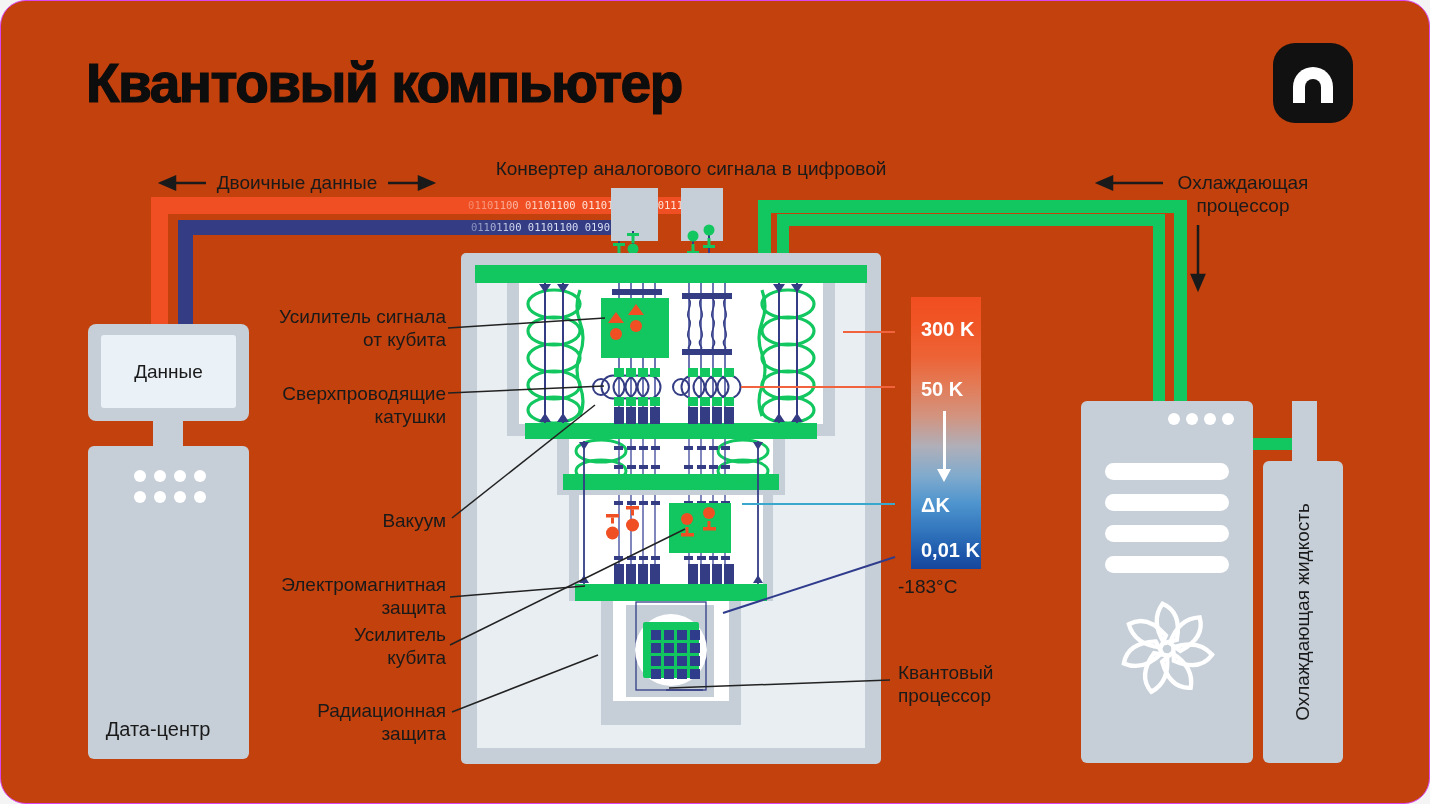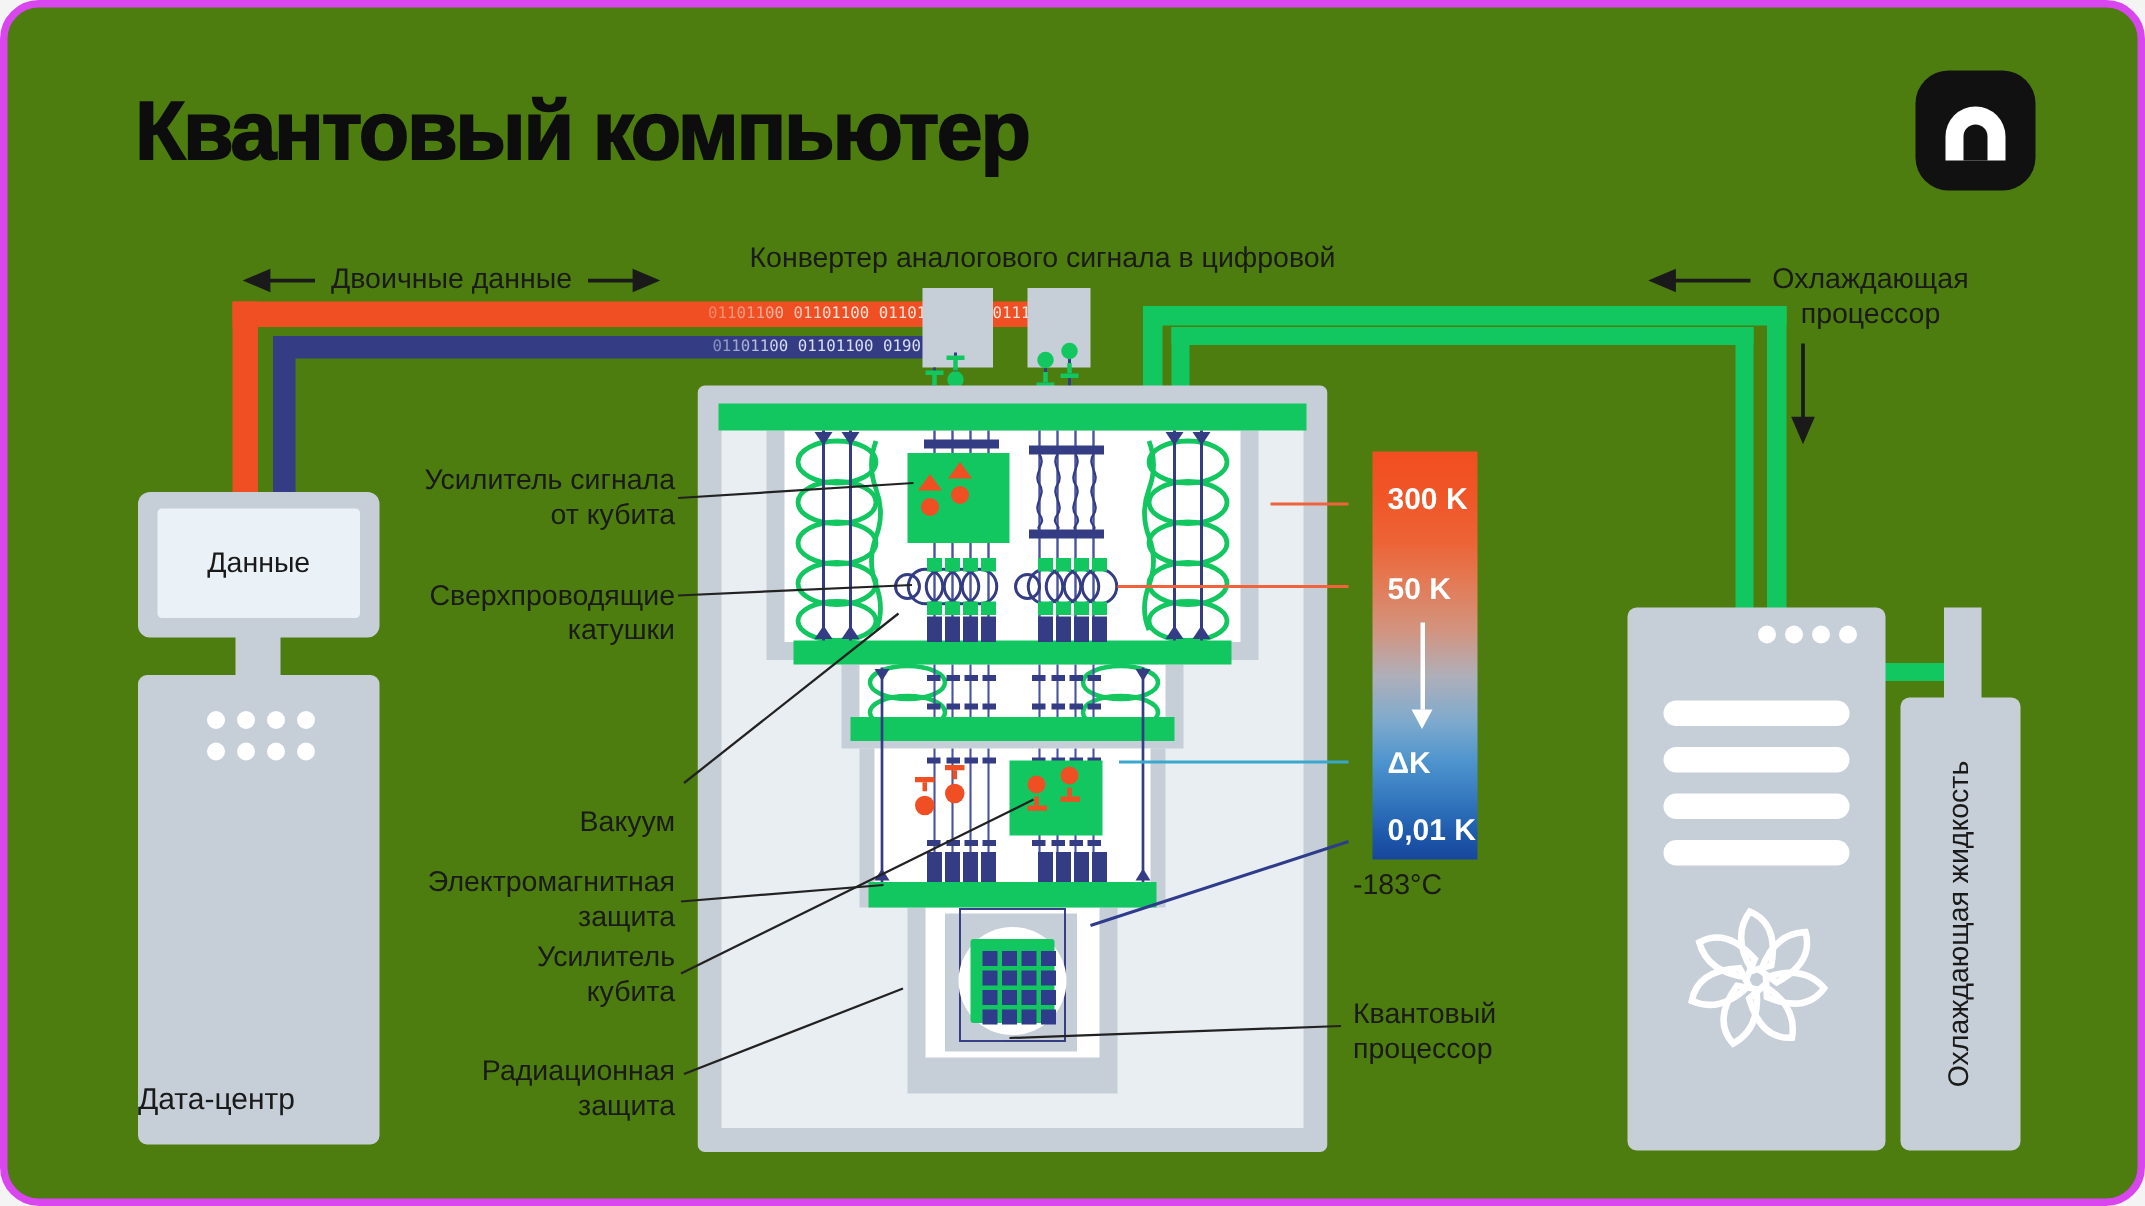--- a/index.html
+++ b/index.html
@@ -1,20 +1,20 @@
 <!DOCTYPE html>
 <html><head>
 <meta charset="utf-8">
 <style>
   * { margin:0; padding:0; box-sizing:border-box; }
   html,body { background:#f4f4f4; }
   body { font-family:"Liberation Sans", sans-serif; }
   .stage {
     position:relative; width:1430px; height:804px; margin:0 auto;
-    background:#4d7c0f; border-radius:26px; border:5px solid #d946ef; overflow:hidden;
+    background:#c2410c; border-radius:26px; border:1px solid #d946ef; overflow:hidden;
   }
   .abs { position:absolute; }
   .lbl { color:#1a1a1a; font-size:19px; line-height:23px; font-weight:500; }
   .lbl-r { text-align:right; }
   .title {
     font-size:55px; font-weight:bold; letter-spacing:-1.5px; color:#0d0d0d;
     -webkit-text-stroke:1.2px #0d0d0d;
   }
   .pipe-orange { background:#F04E23; }
   .pipe-navy { background:#343D84; }
@@ -90,21 +90,21 @@
     <div class="abs dots-grid" style="left:46px; top:24px;">
       <div class="dot"></div>
         <div class="dot"></div>
         <div class="dot"></div>
         <div class="dot"></div>
       <div class="dot"></div>
         <div class="dot"></div>
         <div class="dot"></div>
         <div class="dot"></div>
     </div>
-    <div class="abs lbl" style="left:0; top:272px; width:140px; font-size:20px;">Дата-центр</div>
+    <div class="abs lbl" style="left:0; top:272px; width:140px; text-align:center; font-size:20px;">Дата-центр</div>
   </div>
 
   <svg class="abs" style="left:460px; top:185px;" width="420" height="580" viewBox="0 0 420 580">
 
     <g>
       <rect x="150" y="2" width="47" height="53" fill="#C6CFD8"></rect>
       <rect x="220" y="2" width="42" height="53" fill="#C6CFD8"></rect>
     </g>
     <g stroke="#343D84" stroke-width="2">
       <line x1="158" y1="55" x2="158" y2="80"></line>
@@ -388,21 +388,21 @@
     <div class="abs" style="left:26px; top:172px; width:0; height:0; border-left:7.5px solid transparent; border-right:7.5px solid transparent; border-top:13px solid #ffffff;"></div>
   </div>
   <div class="abs lbl" style="left:897px; top:574px;">-183°C</div>
 
   <div class="abs lbl lbl-r" style="left:145px; top:304px; width:300px;">
     <span>Усилитель сигнала</span><br><span>от кубита</span>
   </div>
   <div class="abs lbl lbl-r" style="left:145px; top:381px; width:300px;">
     <span>Сверхпроводящие</span><br><span>катушки</span>
   </div>
-  <div class="abs lbl lbl-r" style="left:145px; top:532px; width:300px;">Вакуум</div>
+  <div class="abs lbl lbl-r" style="left:145px; top:508px; width:300px;">Вакуум</div>
   <div class="abs lbl lbl-r" style="left:145px; top:572px; width:300px;">
     <span>Электромагнитная</span><br><span>защита</span>
   </div>
   <div class="abs lbl lbl-r" style="left:145px; top:622px; width:300px;">
     <span>Усилитель</span><br><span>кубита</span>
   </div>
   <div class="abs lbl lbl-r" style="left:145px; top:698px; width:300px;">
     <span>Радиационная</span><br><span>защита</span>
   </div>
   <div class="abs lbl" style="left:897px; top:660px;">

